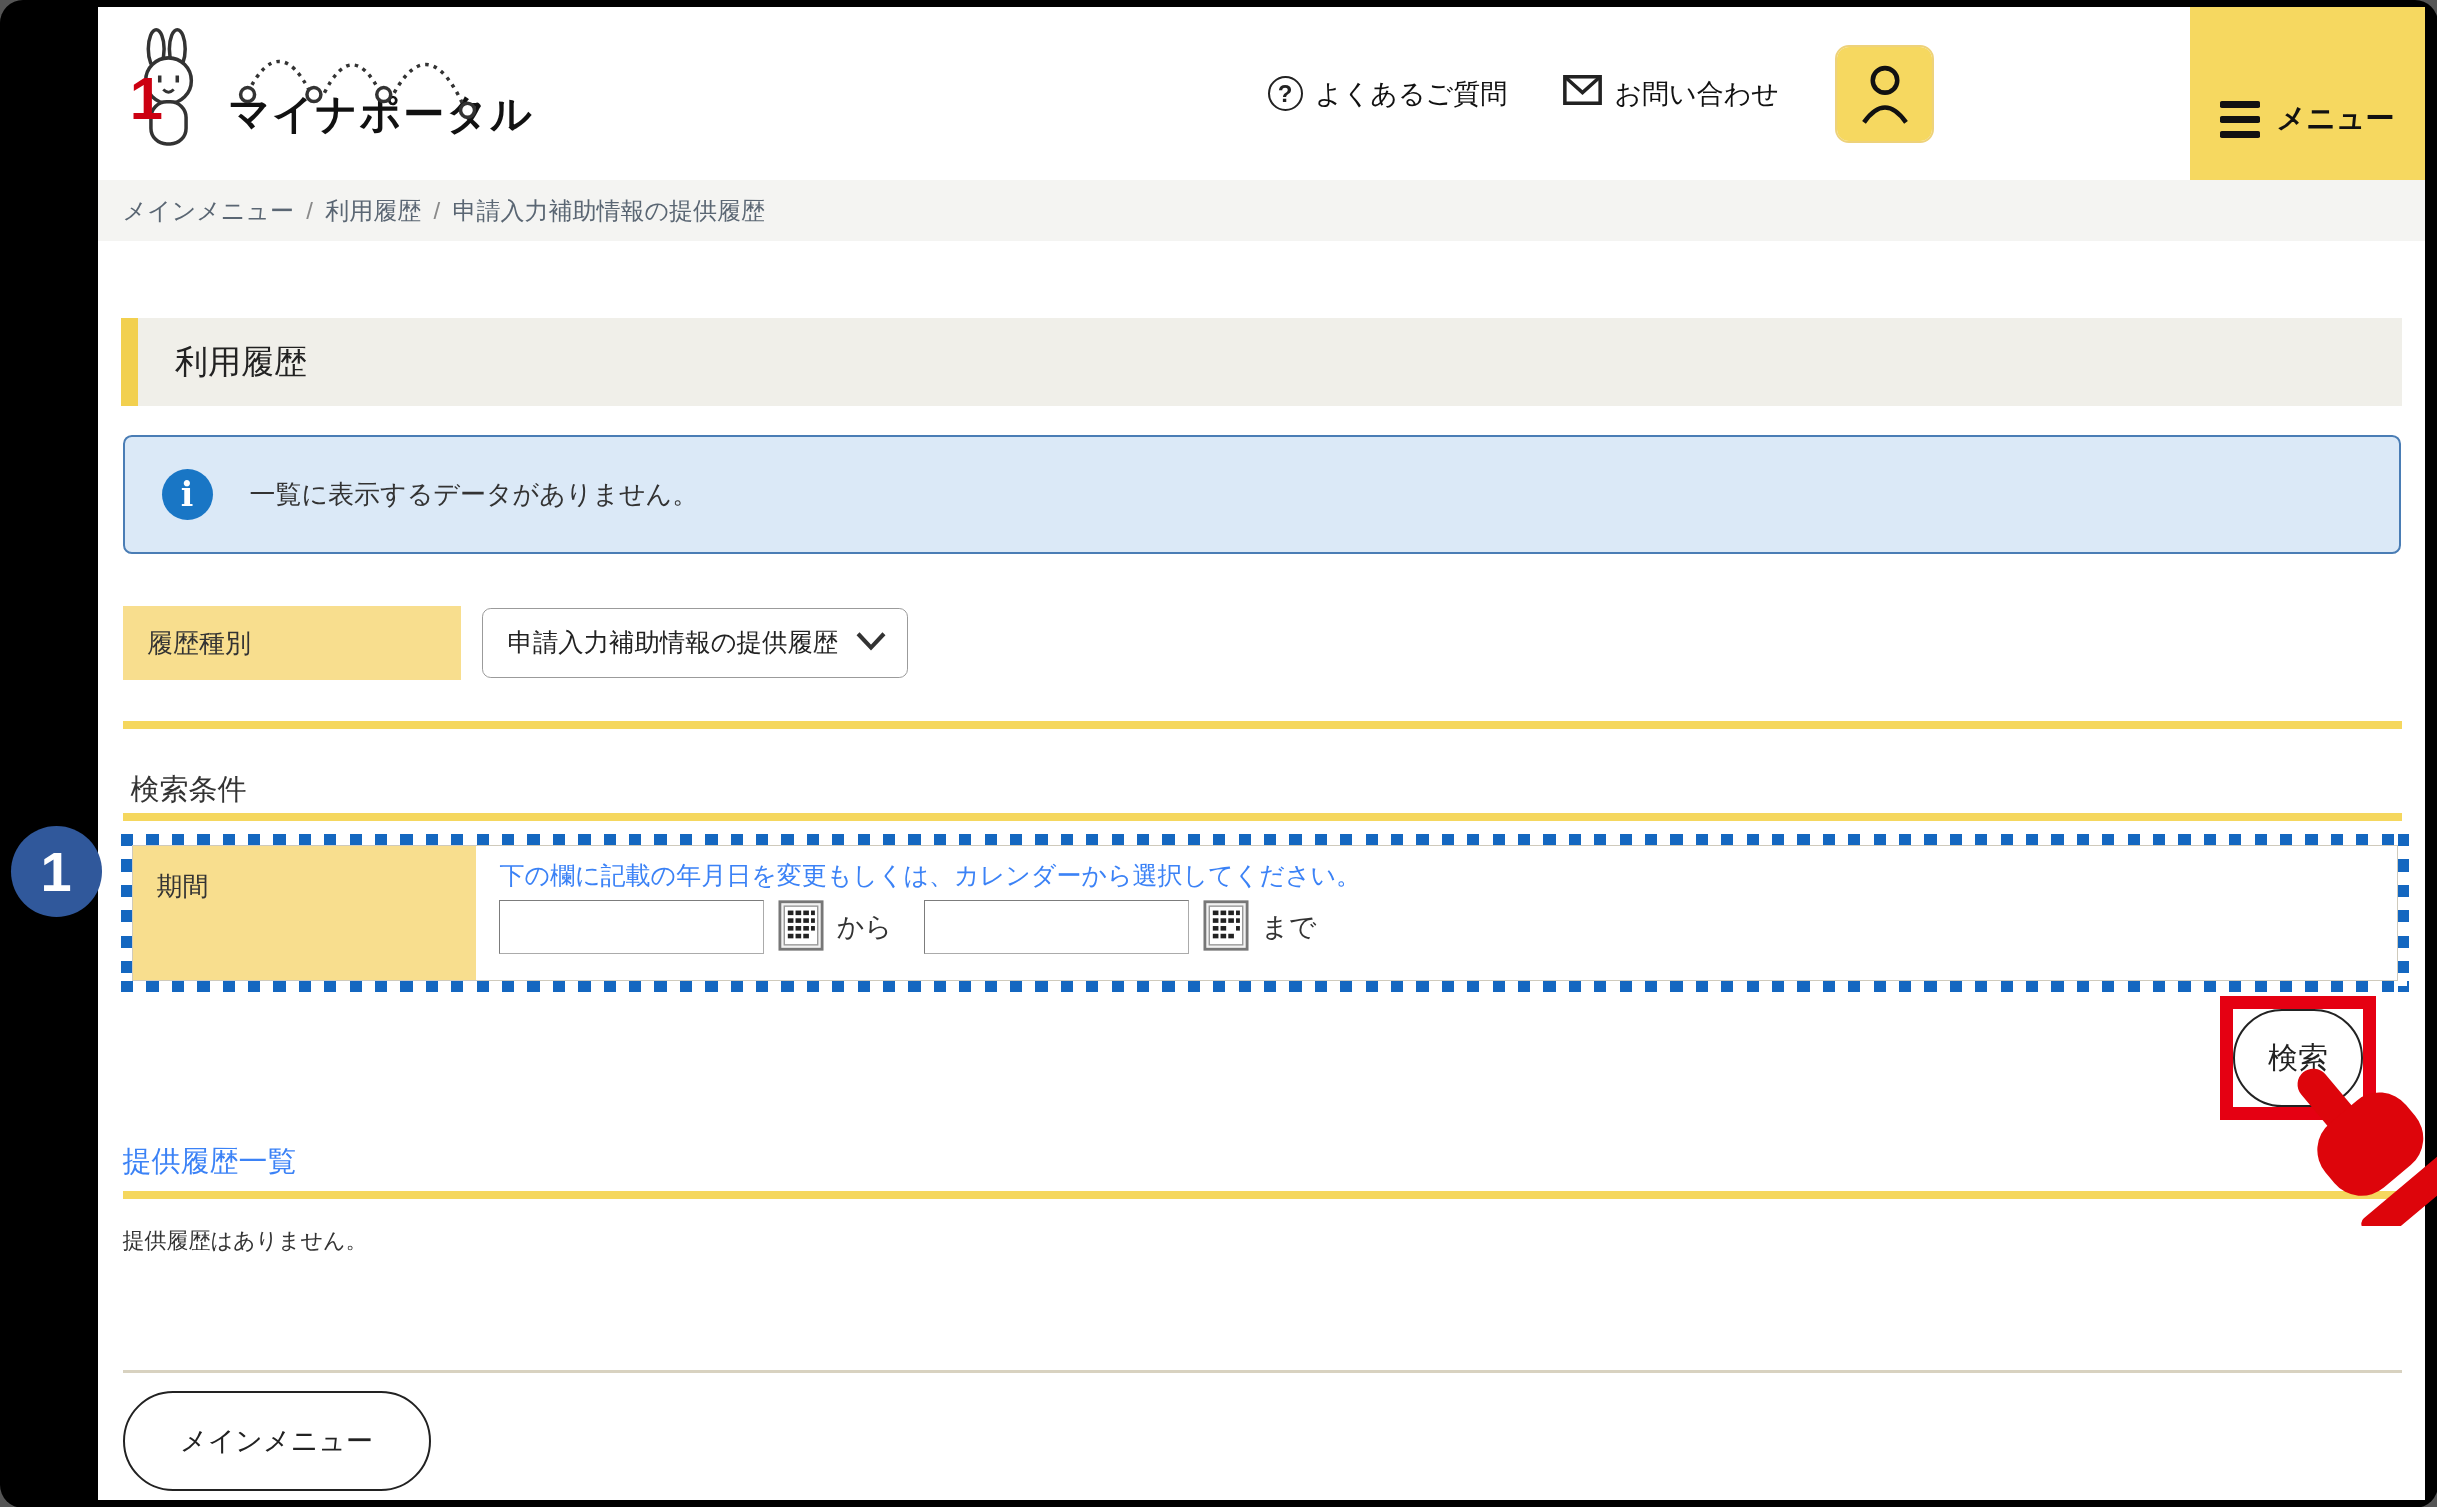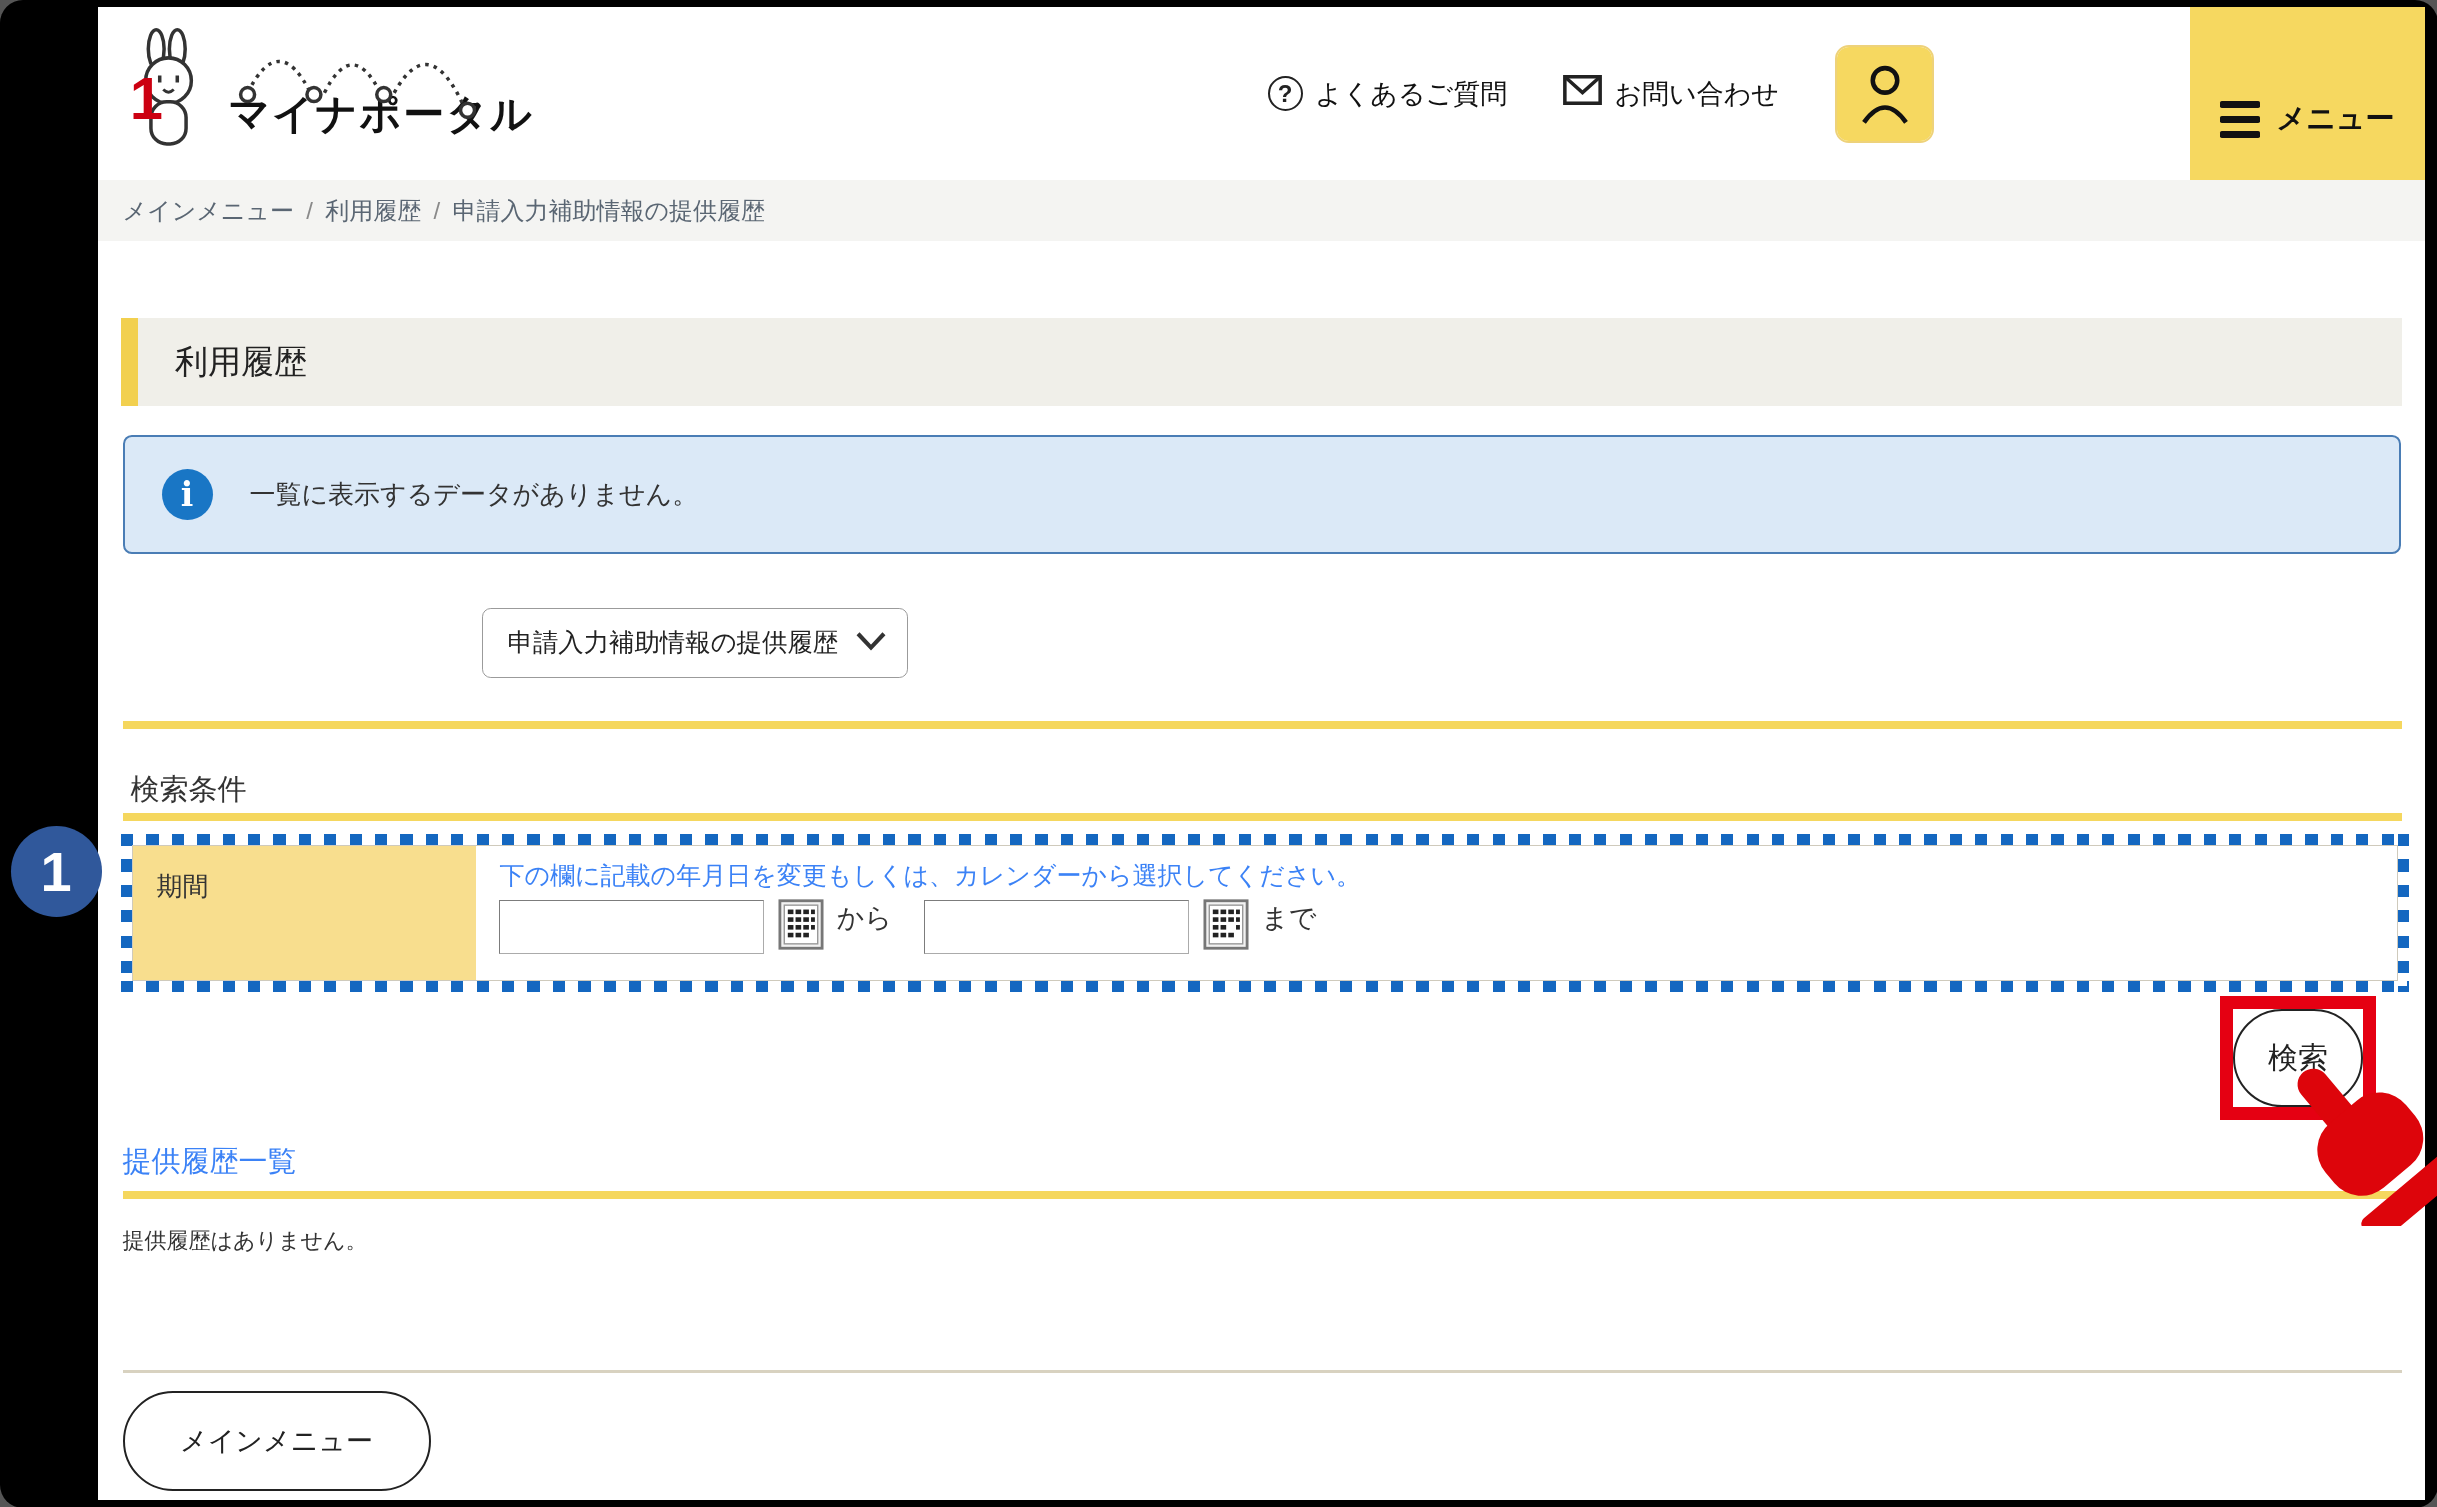--- a/index.html
+++ b/index.html
@@ -54,21 +54,21 @@
   
   .period-box{position:absolute;left:23px;top:827px;width:2288px;height:158px;}
   .dot-top,.dot-bottom{position:absolute;left:0;right:0;height:11.4px;background:repeating-linear-gradient(90deg,#1467c0 0 12.3px,transparent 12.3px 25.4px);}
   .dot-top{top:0;} .dot-bottom{bottom:0;}
   .dot-left,.dot-right{position:absolute;top:0;bottom:0;width:11.4px;background:repeating-linear-gradient(180deg,#1467c0 0 12.3px,transparent 12.3px 25.4px);}
   .dot-left{left:0;} .dot-right{right:0;}
   .period-inner{position:absolute;left:11.4px;top:11.4px;right:11.4px;bottom:11.4px;border:0.9px solid #cfcabc;display:flex;background:#fff;}
   .plabel{width:343px;background:#f8de8e;padding:23px 0 0 23px;font-size:26px;color:#333;}
   .pbody{flex:1;padding:12.3px 0 0 23px;}
   .instruction{font-size:25px;color:#3b82f6;}
-  .date-row{display:flex;align-items:flex-start;margin-top:8.8px;gap:8.8px;}
+  .date-row{display:flex;align-items:center;margin-top:8.8px;gap:8.8px;}
   .date-input{width:265px;height:54px;border:1.8px solid;border-color:#7c7c7c #ababab #ababab #7c7c7c;font-size:24.5px;padding:0 10.5px;outline:none;}
   .cal-btn{width:46px;height:51px;background:none;border:none;padding:0;margin-left:5.3px;cursor:pointer;display:flex;align-items:center;}
   .suffix{font-size:27px;color:#333;margin:0 23px 0 3.5px;}
 
   
   .search-frame{position:absolute;left:2122px;top:989px;width:156px;height:124px;background:#fff;border:13px solid #e50012;}
   .search-btn{width:100%;height:100%;background:#fff;border:2.6px solid #222;border-radius:51px;font-size:30px;color:#222;cursor:pointer;}
   .hand{position:absolute;left:2276px;top:1042px;z-index:6;pointer-events:none;}
 
   
@@ -162,20 +162,21 @@
 
     <div class="title-bar">
       <span class="title-text">利用履歴</span>
     </div>
 
     <div class="notice">
       <span class="info-ico">i</span>
       <span class="notice-text">一覧に表示するデータがありません。</span>
     </div>
 
+    <div class="flabel">履歴種別</div>
     <div class="select">
       <span class="select-value">申請入力補助情報の提供履歴</span>
       <span>
         <svg width="30" height="19" viewBox="0 0 17 11">
           <path d="M1,1 L8.5,9 L16,1" fill="none" stroke="#333" stroke-width="2.4"></path>
         </svg>
       </span>
     </div>
 
     <div class="rule rule1"></div>

